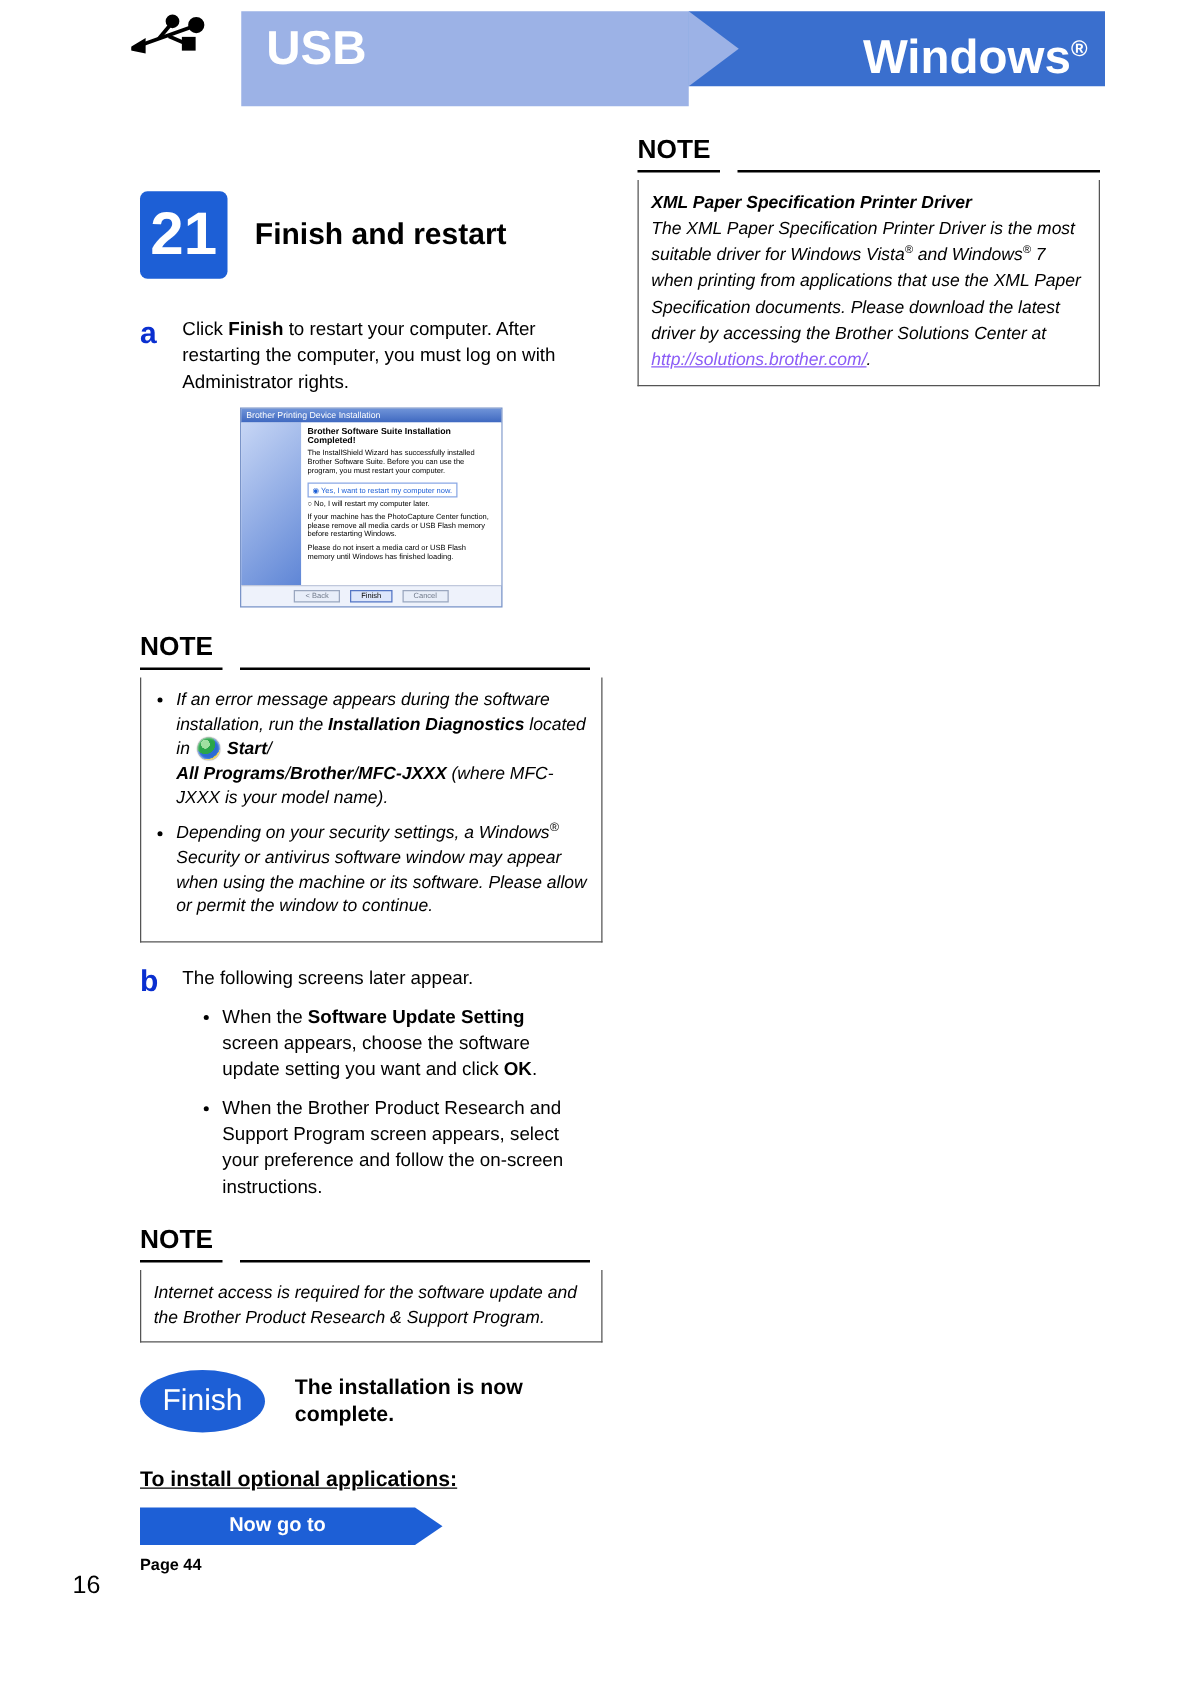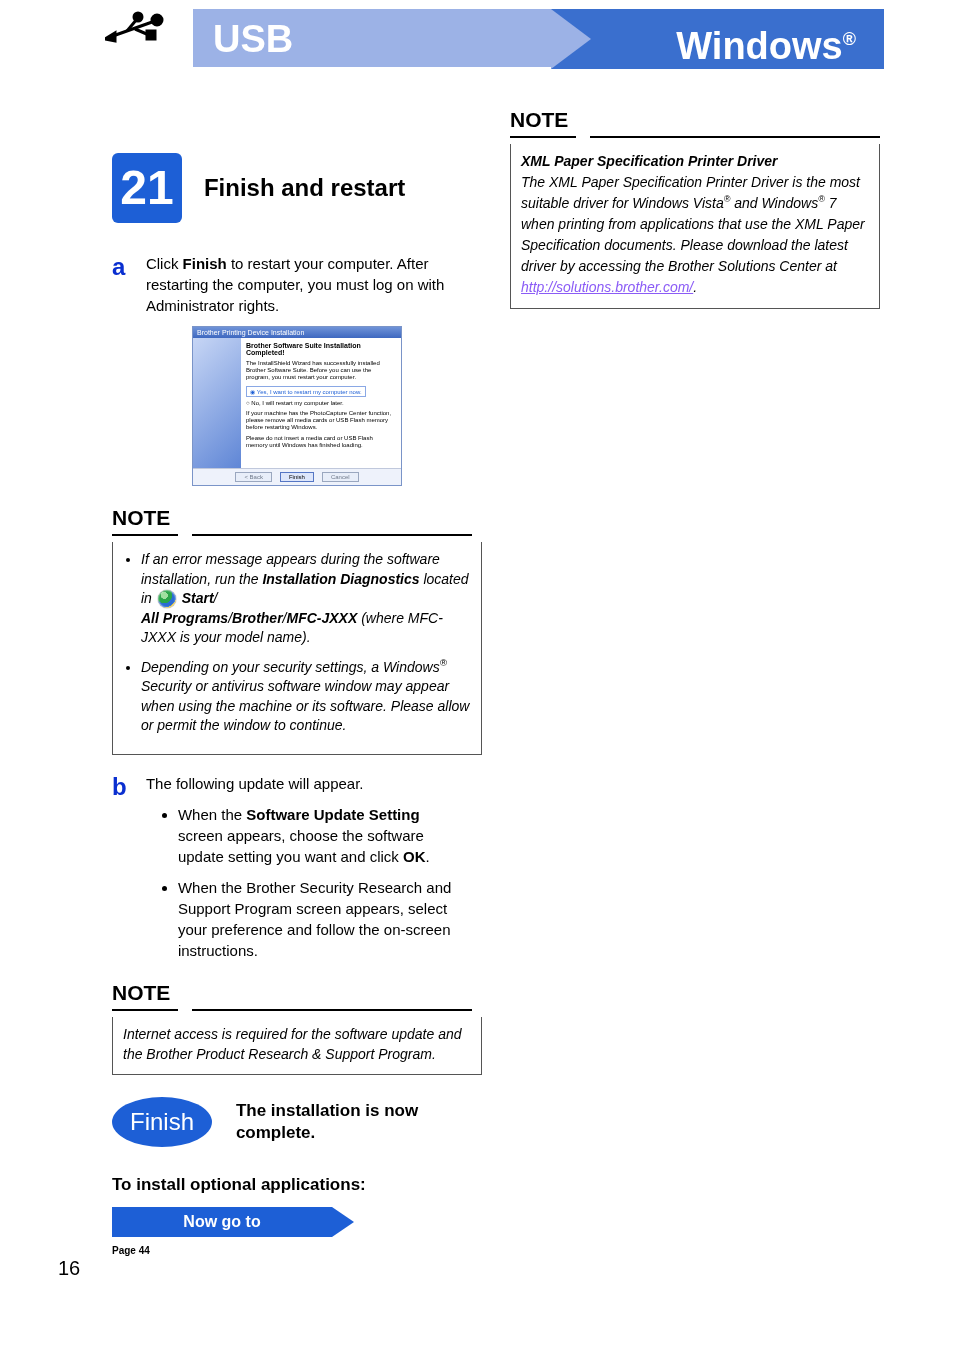--- a/index.html
+++ b/index.html
@@ -14,30 +14,30 @@
   }
   
   .header-row {
     position: absolute;
     top: 9px; left: 0; width: 954px; height: 60px;
   }
   .usb-icon-wrap {
     position: absolute; left: 105px; top: 0; width: 60px; height: 60px;
   }
   .usb-label-box {
-    position: absolute; left: 193px; top: 0; width: 358px; height: 58px;
+    position: absolute; left: 193px; top: 0; width: 358px; height: 76px;
     background: #9cb2e6;
     color: #fff; font-size: 38px; font-weight: bold;
     padding-left: 20px; line-height: 60px;
   }
   .windows-box {
     position: absolute; left: 551px; top: 0; width: 333px; height: 60px;
     background: #3a6fce;
     color: #fff; font-size: 38px; font-weight: bold;
-    line-height: 60px; text-align: right; padding-right: 28px;
+    line-height: 60px; text-align: right; padding-right: 14px;
   }
   .windows-box sup { font-size: 18px; vertical-align: super; }
   .tri-notch2 {
     position: absolute; left: 551px; top: 0;
     width: 0; height: 0;
     border-top: 30px solid transparent;
     border-bottom: 30px solid transparent;
     border-left: 40px solid #9cb2e6;
   }
   
@@ -120,37 +120,37 @@
   .finish-row { margin-top: 22px; }
   .finish-oval {
     display: inline-block; width: 100px; height: 50px; background: #1d5fd6;
     border-radius: 50%; color: #fff; text-align: center; line-height: 50px;
     font-size: 24px; vertical-align: middle;
   }
   .finish-text {
     display: inline-block; width: 220px; vertical-align: middle; margin-left: 20px;
     font-weight: bold; font-size: 17px; line-height: 1.3;
   }
-  .optional-heading { font-weight: bold; font-size: 17px; margin-top: 28px; margin-bottom: 12px; }
+  .optional-heading { font-weight: bold; font-size: 17px; margin-top: 28px; margin-bottom: 12px; text-decoration: underline; }
   .goto-arrow {
     position: relative; width: 260px; height: 30px; margin-bottom: 8px;
   }
   .goto-rect {
     position:absolute; left:0; top:0; width:220px; height:30px;
     background:#1d5fd6; color:#fff; font-weight:bold; font-size:16px;
     text-align:center; line-height:30px;
   }
   .goto-tri {
     position:absolute; left:220px; top:0;
     width:0; height:0;
     border-top: 15px solid transparent;
     border-bottom: 15px solid transparent;
     border-left: 22px solid #1d5fd6;
   }
-  .goto-page { font-weight: bold; font-size: 10px; }
+  .goto-page { font-weight: bold; font-size: 13px; }
   .page-num {
     position: absolute; left: 58px; bottom: 70px; font-size: 20px;
   }
   
   .r-note-title { font-weight: bold; font-style: italic; }
   .r-note-body { font-style: italic; font-size: 14px; line-height: 1.5; }
   .r-note-body sup { font-size: 9px; }
   .r-note-body a { color: #8b5cf6; font-style: italic; text-decoration: underline; }
   .note-wrap { margin-bottom: 18px; }
   sup { font-size: 0.7em; }
@@ -228,26 +228,26 @@
         <li>
           <span>Depending on your security settings, a Windows</span><sup>®</sup><span> Security or antivirus software window may appear when using the machine or its software. Please allow or permit the window to continue.</span>
         </li>
       </ul>
     </div>
   </div>
 
   <div class="sub-row">
     <span class="sub-letter">b</span>
     <span class="sub-body">
-      <span>The following update will appear.</span>
+      <span>The following screens later appear.</span>
       <ul class="plain-ul" style="margin-top:10px;">
         <li>
           <span>When the </span><b>Software Update Setting</b><span> screen appears, choose the software update setting you want and click </span><b>OK</b><span>.</span>
         </li>
-        <li>When the Brother Security Research and Support Program screen appears, select your preference and follow the on-screen instructions.</li>
+        <li>When the Brother Product Research and Support Program screen appears, select your preference and follow the on-screen instructions.</li>
       </ul>
     </span>
   </div>
 
   <div class="note-wrap">
     <div class="note-label">NOTE</div>
     <div class="note-hr">
       <div class="seg1" style="width:66px;"></div>
       <div class="seg2" style="left:80px; width:280px;"></div>
     </div>

